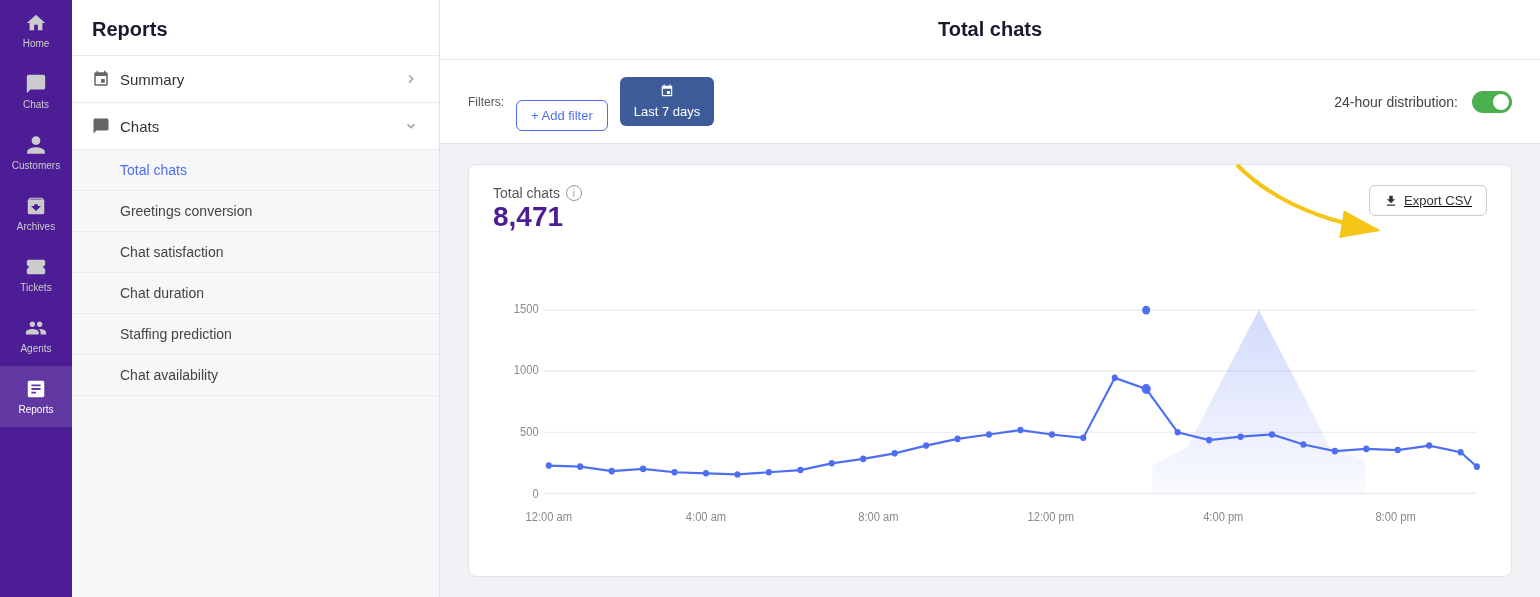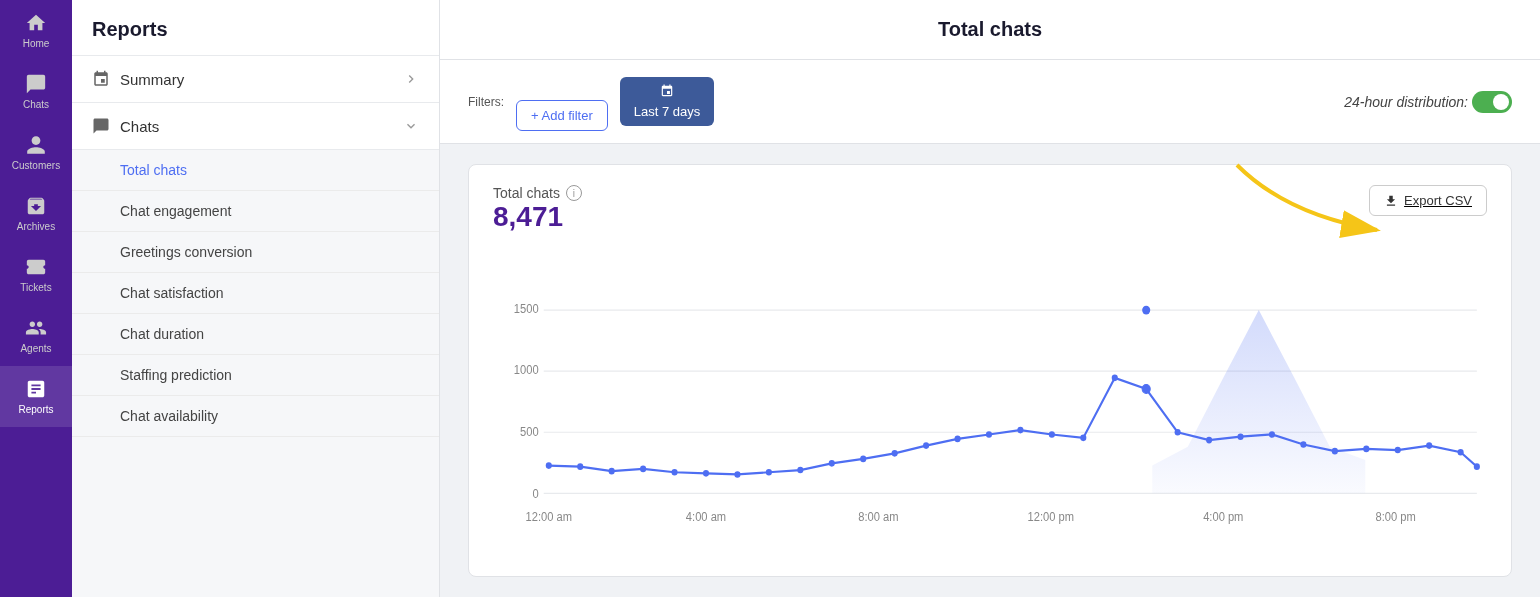--- a/index.html
+++ b/index.html
@@ -124,21 +124,21 @@
       gap: 6px;
       padding: 7px 14px;
       border-radius: 6px;
       background: #3d5a99;
       color: #fff;
       font-size: 13px;
       cursor: pointer;
       border: none;
       flex-direction: column;
     }
-    .filters-right { display: flex; align-items: center; gap: 4px; font-size: 14px; color: #444; font-style: italic; }
+    .filters-right { display: flex; align-items: center; gap: 14px; font-size: 14px; color: #444; }
     .toggle-on {
       width: 40px; height: 22px;
       background: #4caf50;
       border-radius: 11px;
       position: relative;
       cursor: pointer;
     }
     .toggle-on::after {
       content: '';
       position: absolute;
@@ -292,21 +292,20 @@
         </svg>
       <span>Chats</span>
     </div>
     <svg class="chevron" viewBox="0 0 24 24">
         <path d="M16.59 8.59L12 13.17 7.41 8.59 6 10l6 6 6-6z"></path>
       </svg>
   </div>
 
   <div class="sub-menu">
     <div class="sub-menu-item active">Total chats</div>
-    <div class="sub-menu-item">Chat engagement</div>
     <div class="sub-menu-item">Greetings conversion</div>
     <div class="sub-menu-item">Chat satisfaction</div>
     <div class="sub-menu-item">Chat duration</div>
     <div class="sub-menu-item">Staffing prediction</div>
     <div class="sub-menu-item">Chat availability</div>
   </div>
 </div>
 
 <div class="main-content">
 

